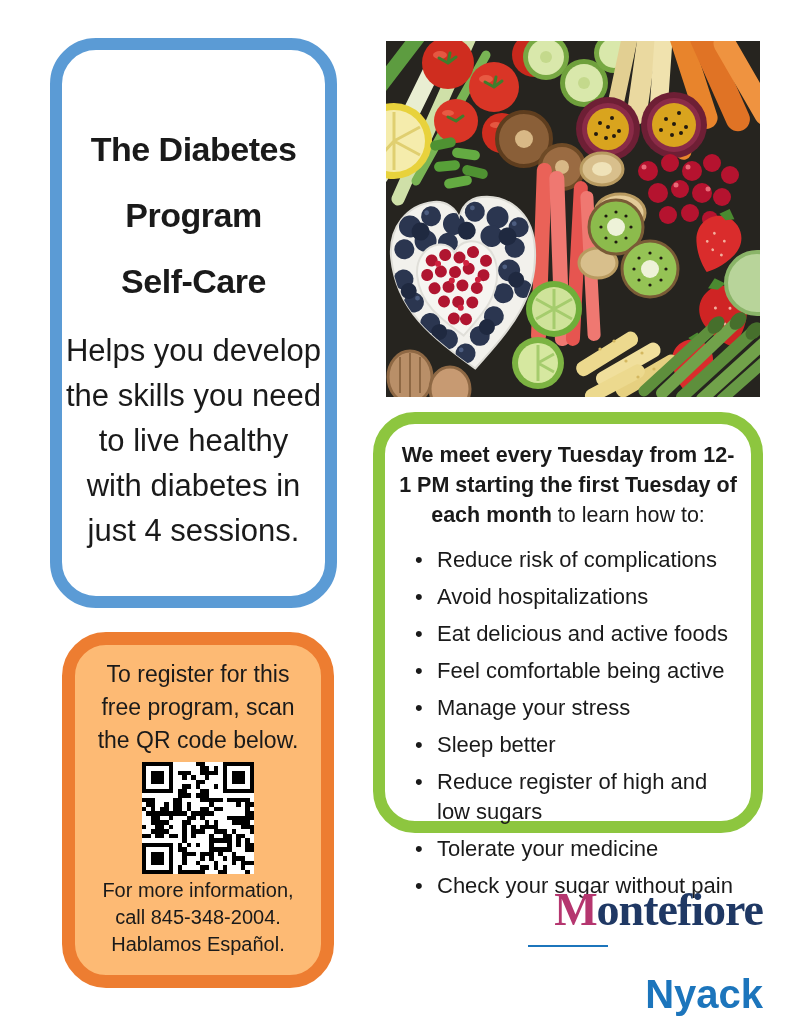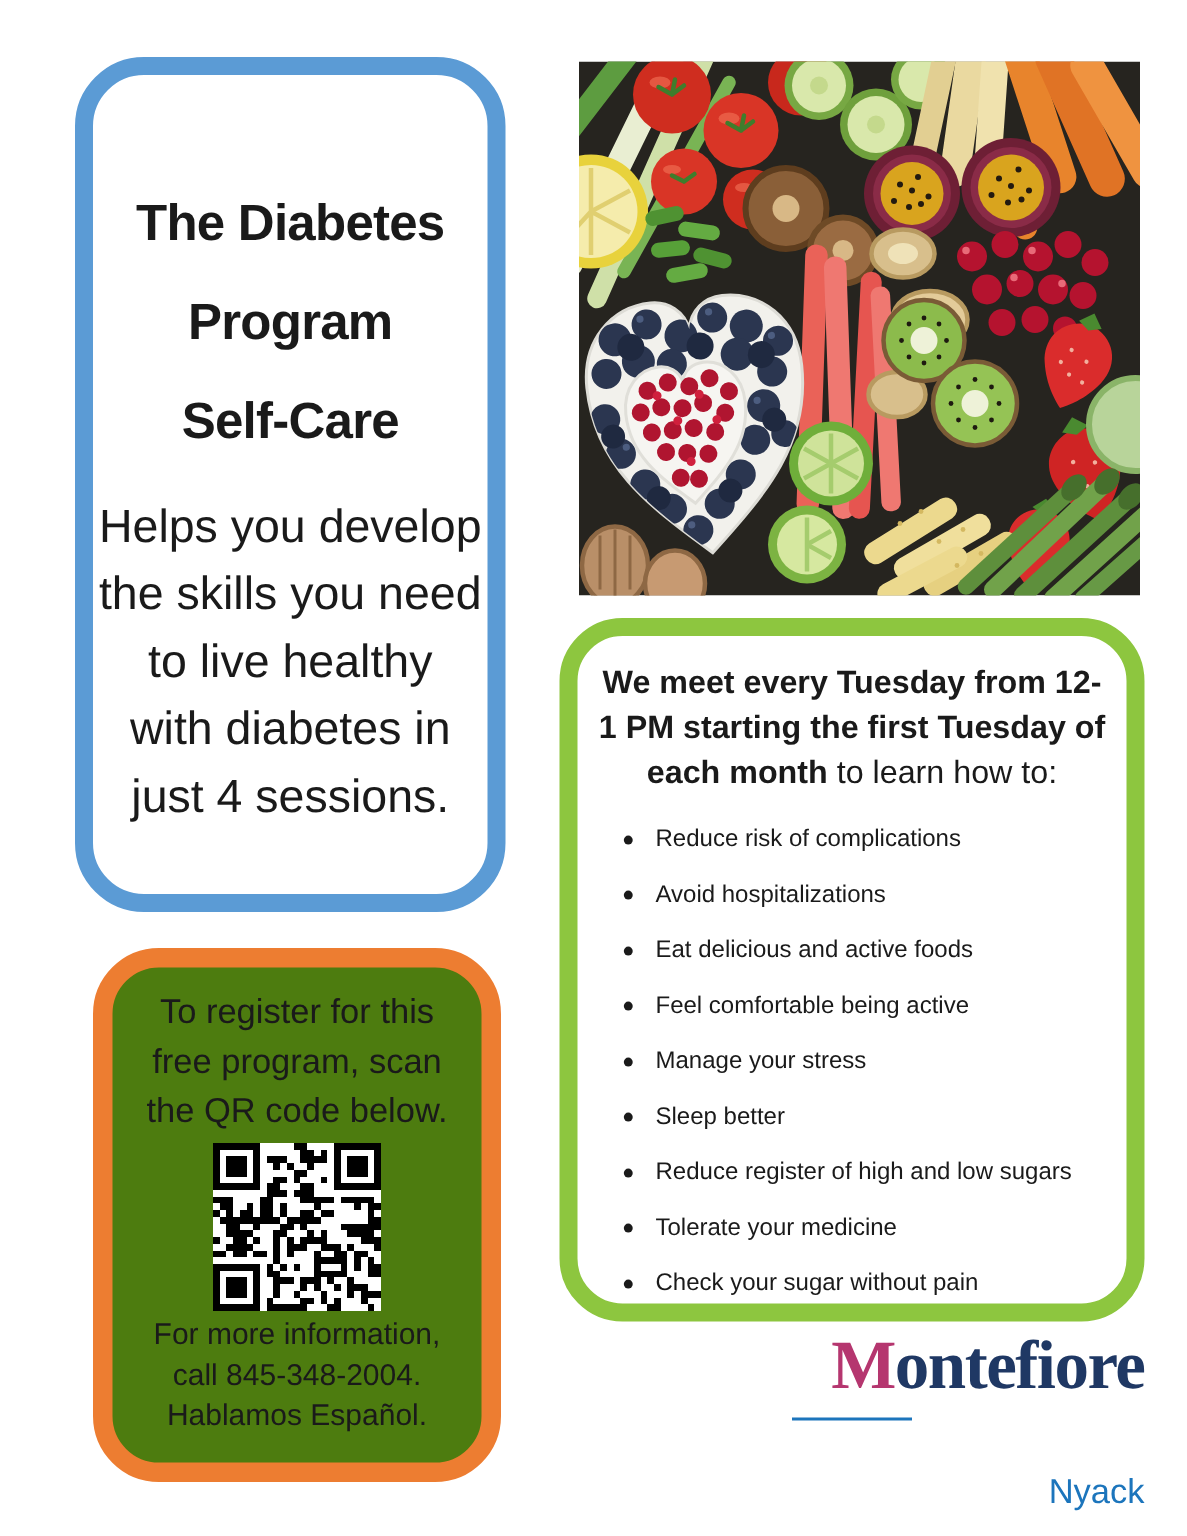--- a/index.html
+++ b/index.html
@@ -10,44 +10,44 @@
   .blue-card{position:absolute;left:50px;top:38px;width:287px;height:570px;
              box-sizing:border-box;border:12px solid var(--blue,#5B9BD5);
              border-radius:46px;background:#fff;text-align:center;}
   .blue-title{margin-top:66px;font-size:34px;font-weight:700;line-height:66px;letter-spacing:-.5px;}
   .blue-body{margin-top:14px;font-size:31px;line-height:45px;}
 
   
   .photo{position:absolute;left:386px;top:41px;width:374px;height:356px;display:block;}
 
   
-  .green-card{position:absolute;left:373px;top:412px;width:390px;height:469px;
+  .green-card{position:absolute;left:373px;top:412px;width:390px;height:421px;
               box-sizing:border-box;border:12px solid var(--green,#8DC63F);
               border-radius:42px;background:#fff;padding:16px 10px 0 10px;}
   .green-heading{text-align:center;font-size:21.5px;line-height:30px;}
   .green-heading .b{font-weight:700;}
   .bullets{margin-top:15px;padding-left:42px;padding-right:6px;}
-  .bullet{position:relative;font-size:16px;line-height:30px;margin-bottom:7px;}
+  .bullet{position:relative;font-size:22px;line-height:30px;margin-bottom:7px;}
   .bullet::before{content:"•";position:absolute;left:-22px;top:0;font-size:22px;}
 
   
   .orange-card{position:absolute;left:62px;top:632px;width:272px;height:356px;
                box-sizing:border-box;border:13px solid var(--orange,#ED7D31);
-               border-radius:44px;background:#4d7c0f;text-align:center;}
+               border-radius:44px;background:#fdba74;text-align:center;}
   .reg-lines{margin-top:13px;font-size:23px;line-height:33px;}
   .qr-box{width:112px;height:112px;margin:5px auto 3px;}
   .info-lines{font-size:20px;line-height:27px;}
 
   
   .logo{position:absolute;left:373px;top:886px;width:390px;text-align:right;}
   .montefiore{font-family:"Liberation Serif",serif;font-weight:700;font-size:46px;
               letter-spacing:-1px;color:var(--navy,#1F3864);line-height:48px;}
   .montefiore .m{color:var(--magenta,#B5366F);}
   .logo-divider{width:80px;height:2px;background:var(--nyack_blue,#1C75BC);margin:11px auto 9px;}
-  .nyack{font-size:23px;font-weight:400;color:var(--nyack_blue,#1C75BC);line-height:36px;margin-top:29px;}
+  .nyack{font-size:40px;font-weight:700;color:var(--nyack_blue,#1C75BC);line-height:36px;margin-top:29px;}
 </style>
 </head>
 <body>
 
 <div class="page">
 
   <div class="blue-card">
     <div class="blue-title">
         <div>The Diabetes</div>
         <div>Program</div>

